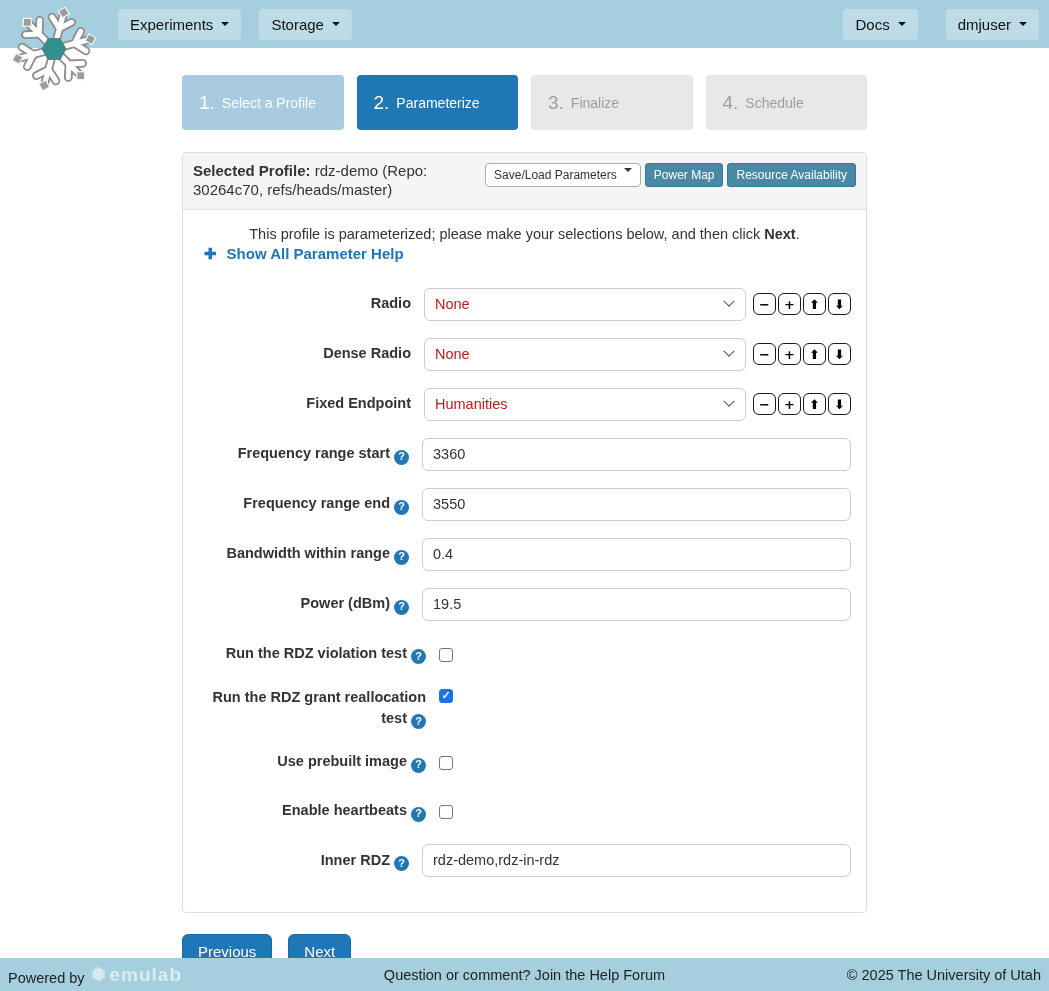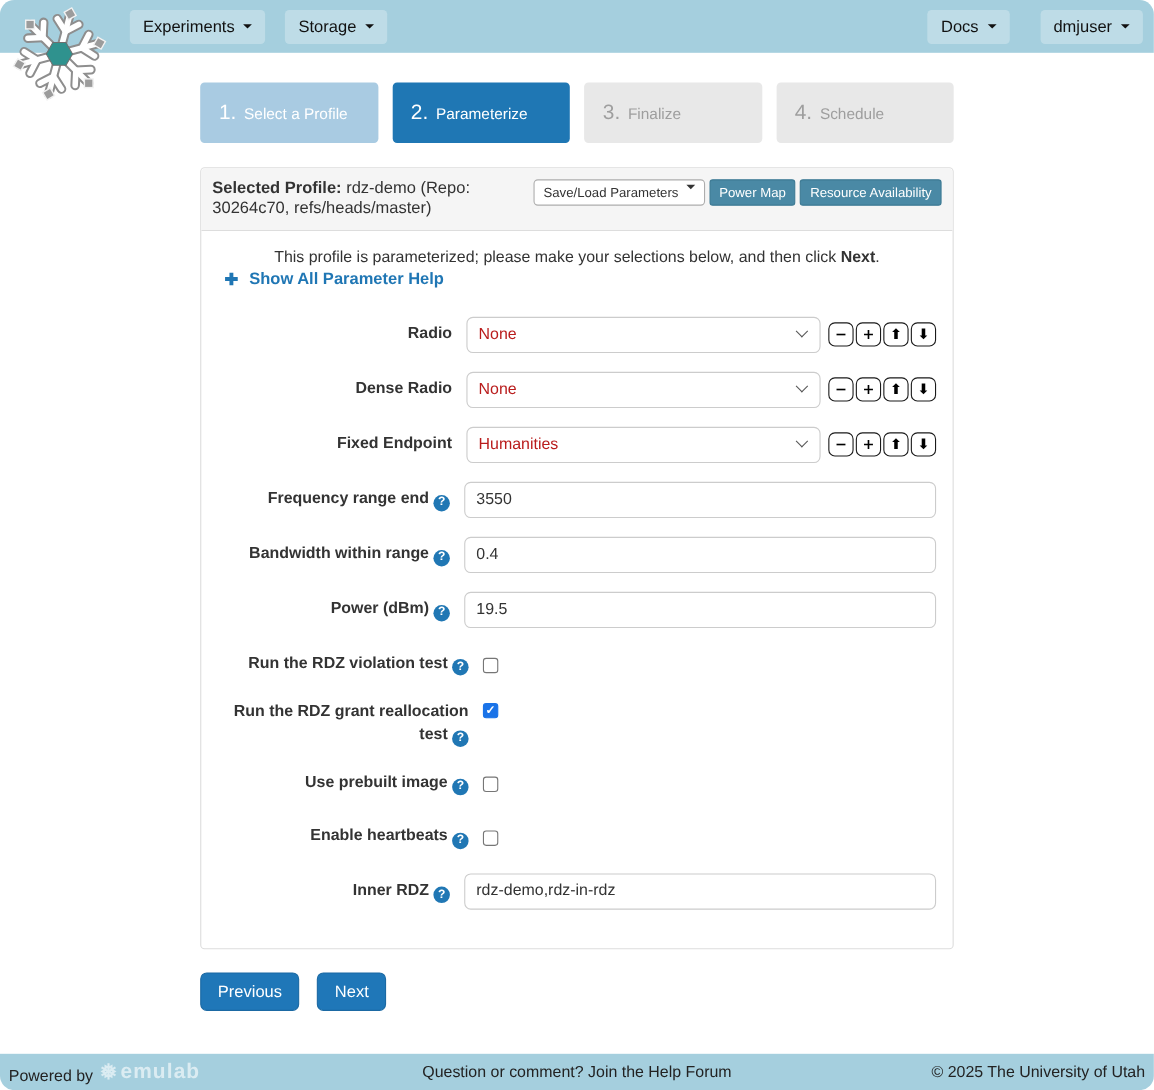--- a/index.html
+++ b/index.html
@@ -1,17 +1,17 @@
 <!DOCTYPE html>
 <html><head>
 <meta charset="utf-8">
 <style>
   * { margin:0; padding:0; box-sizing:border-box; }
   body { font-family:"Liberation Sans", sans-serif; background:#ffffff; }
-  .page { width:1049px; height:991px; position:relative; overflow:hidden; background:#fff;border-radius:13px; }
+  .page { width:1049px; height:991px; position:relative; overflow:hidden; background:#fff; }
 
   
   .navbar { height:48px; background:#a5cfde; display:flex; align-items:center; justify-content:space-between; padding:0 10px 0 118px; }
   .nav-group { display:flex; gap:18px; align-items:center; }
   .nav-group.right { gap:28px; }
   .nav-btn { background:rgba(255,255,255,0.28); border:none; border-radius:4px; padding:7px 12px; font-size:15px; color:#111; font-family:inherit; display:flex; align-items:center; gap:8px; cursor:pointer; }
   .caret { width:0; height:0; border-left:4.5px solid transparent; border-right:4.5px solid transparent; border-top:4.5px solid #111; display:inline-block; }
   .logo-wrap { position:absolute; top:3px; left:8px; width:92px; height:92px; z-index:5; }
 
   
@@ -249,20 +249,26 @@
               </div>
               <div class="row-btns">
                 <button class="mini-btn">−</button>
                 <button class="mini-btn">+</button>
                 <button class="mini-btn">⬆</button>
                 <button class="mini-btn">⬇</button>
               </div>
             </div>
           </div>
 
+          <div class="form-row">
+            <div class="form-label"><span>Frequency range start</span><span class="help-icon">?</span></div>
+            <div class="control-area">
+              <input class="text-input" type="text" value="3360" style="">
+            </div>
+          </div>
 
           <div class="form-row">
             <div class="form-label"><span>Frequency range end</span><span class="help-icon">?</span></div>
             <div class="control-area">
               <input class="text-input" type="text" value="3550" style="">
             </div>
           </div>
 
           <div class="form-row">
             <div class="form-label"><span>Bandwidth within range</span><span class="help-icon">?</span></div>

